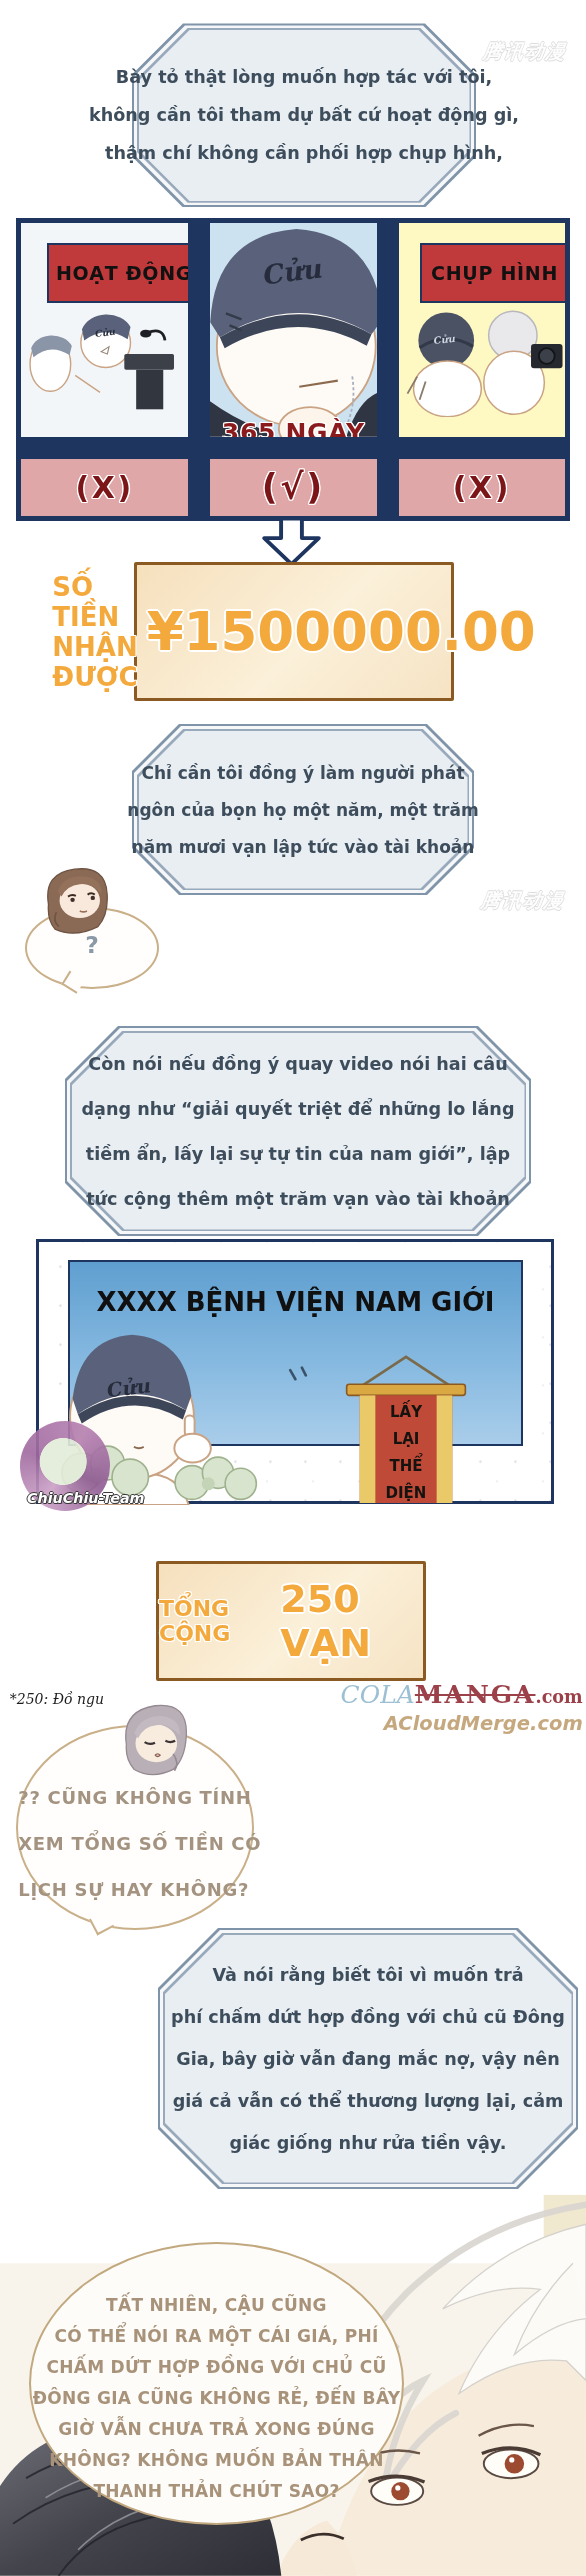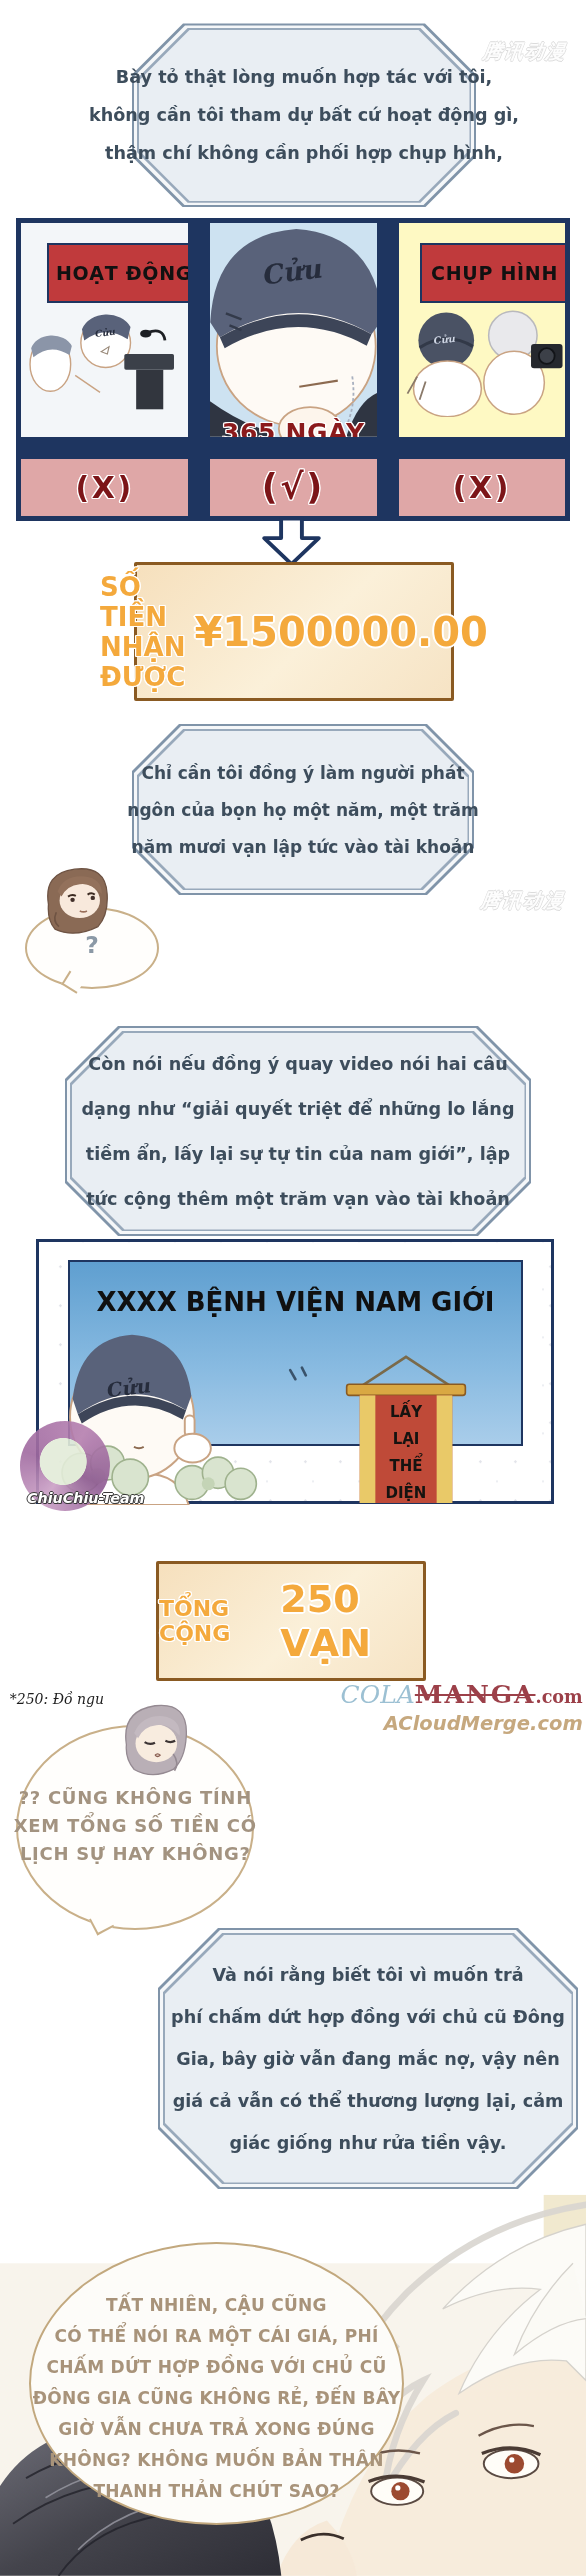--- a/index.html
+++ b/index.html
@@ -165,21 +165,21 @@
       </div>
     </div>
   </div>
 
   <svg class="abs" style="left:255px;top:516px;" width="73" height="52" viewBox="0 0 112 80">
     <path d="M40 4 L72 4 L72 34 L98 34 L56 74 L14 34 L40 34 Z" fill="#ffffff" stroke="#1e3560" stroke-width="6" stroke-linejoin="round"></path>
   </svg>
 
   <div class="goldbox" style="left:134px;top:562px;width:320px;height:139px;gap:9px;">
     <div class="gold-title ow2" style="font-size:26px;">SỐ TIỀN NHẬN ĐƯỢC</div>
-    <div class="gold-amount ow3" style="font-size:40px;">¥1500000.00</div>
+    <div class="gold-amount ow3" style="font-size:53px;">¥1500000.00</div>
   </div>
 
   <div class="oct" style="left:132px;top:724px;width:342px;height:171px;--c:47px;">
     <div class="o1 cp"></div>
     <div class="o2 cp"></div>
     <div class="o3 cp"></div>
     <div class="o4 cp"></div>
     <div class="oct-text" style="gap:17px;">
       <div class="speech-line" style="font-size:17px;">Chỉ cần tôi đồng ý làm người phát</div>
       <div class="speech-line" style="font-size:17px;">ngôn của bọn họ một năm, một trăm</div>
@@ -293,21 +293,21 @@
 
   <div class="wm-cola" style="right:3.3px;top:1680px;justify-content:flex-end;">
     <span class="cola">COLA</span>
       <span class="manga">MANGA</span>
       <span class="dotcom"> .com</span>
   </div>
   <div class="wm-acm" style="right:3.3px;top:1712px;">ACloudMerge.com</div>
   <div class="footnote" style="left:9.8px;top:1691px;">*250: Đồ ngu</div>
 
   <div class="tan-ellipse" style="left:16.3px;top:1725px;width:234px;height:201px;">
-    <div class="abs" style="left:0;right:0;top:60px;display:flex;flex-direction:column;align-items:center;gap:7px;">
+    <div class="abs" style="left:0;right:0;top:60px;display:flex;flex-direction:column;align-items:flex-start;gap:25px;">
       <div class="count-line">?? CŨNG KHÔNG TÍNH</div>
       <div class="count-line">XEM TỔNG SỐ TIỀN CÓ</div>
       <div class="count-line">LỊCH SỰ HAY KHÔNG?</div>
     </div>
   </div>
   <div class="notch" style="left:92px;top:1914px;width:17px;height:15.6px;border-left:2px solid #c9b089;border-bottom:2px solid #c9b089;transform:rotate(-28deg);"></div>
   <svg class="abs" style="left:116px;top:1699px;" width="78" height="85" viewBox="0 0 120 130">
     <path d="M16 70 Q8 18 60 10 Q112 4 108 58 Q106 92 88 108 Q56 124 28 108 Q14 92 16 70 Z" fill="#b9afb6" stroke="#958a92" stroke-width="2"></path>
     <ellipse cx="62" cy="68" rx="32" ry="29" fill="#f8ecdf"></ellipse>
     <path d="M28 52 Q40 24 72 26 Q100 30 98 56 Q80 36 62 40 Q42 42 34 60 Z" fill="#c3b9c0"></path>

